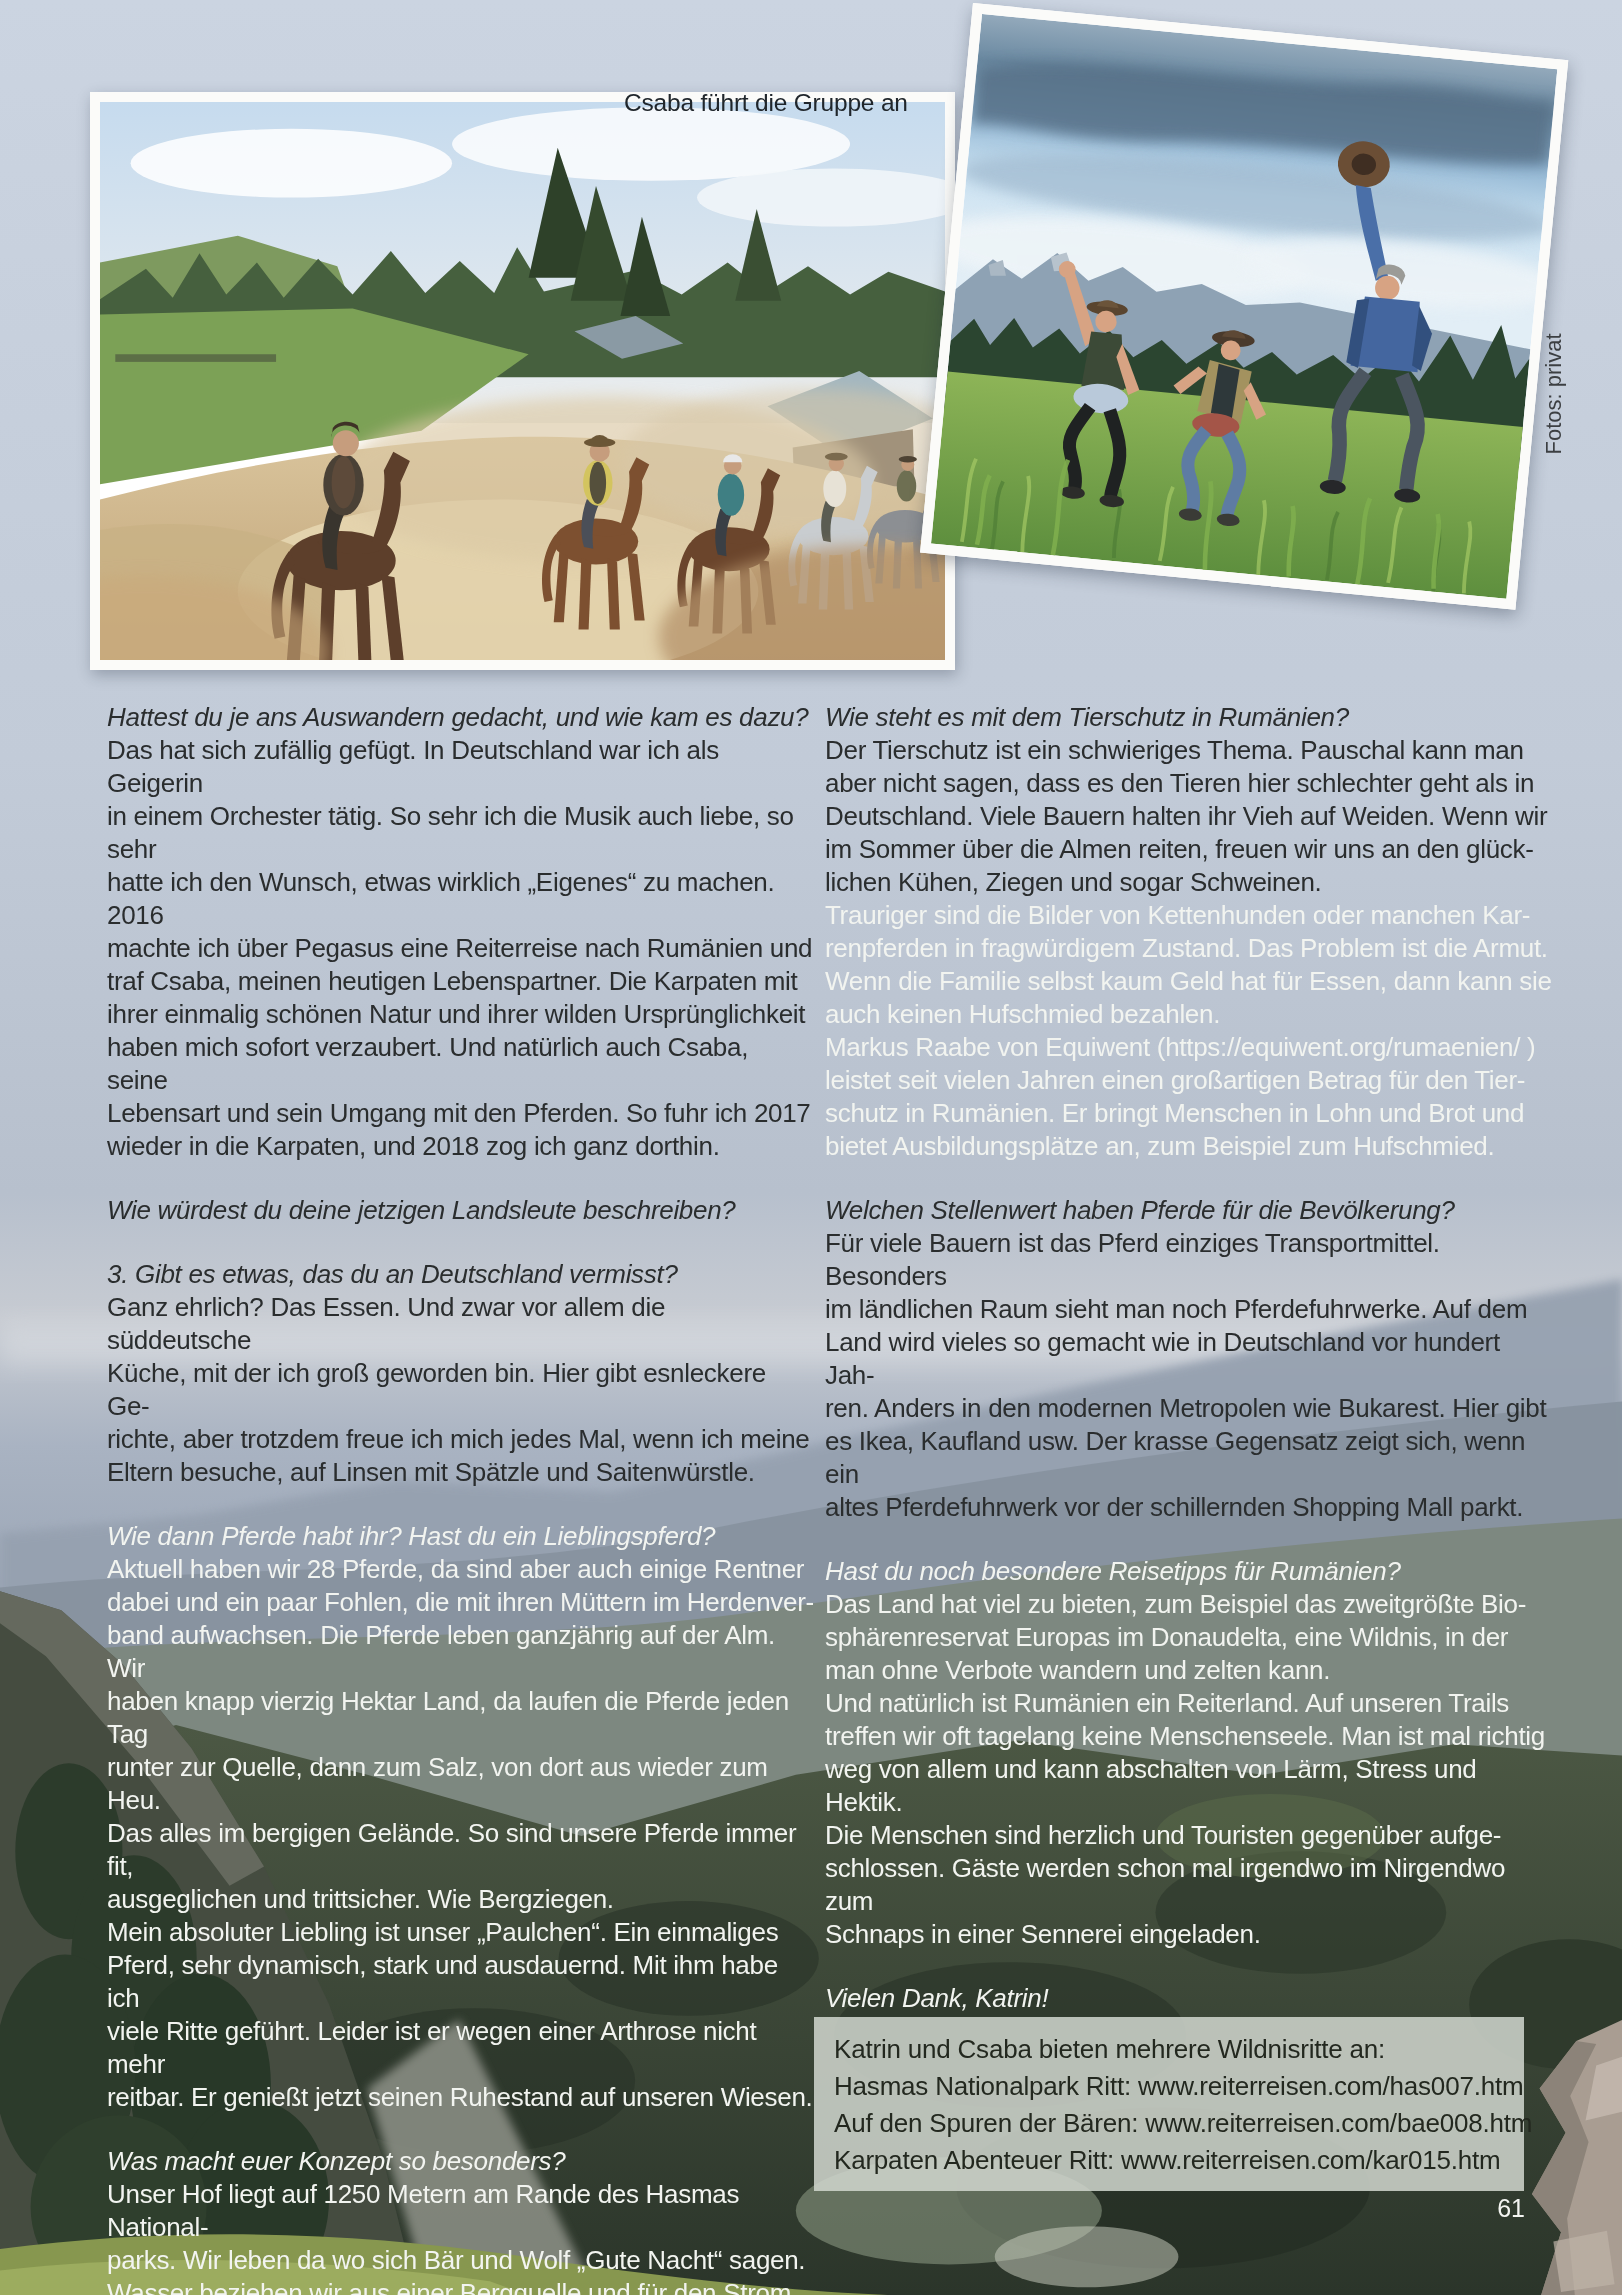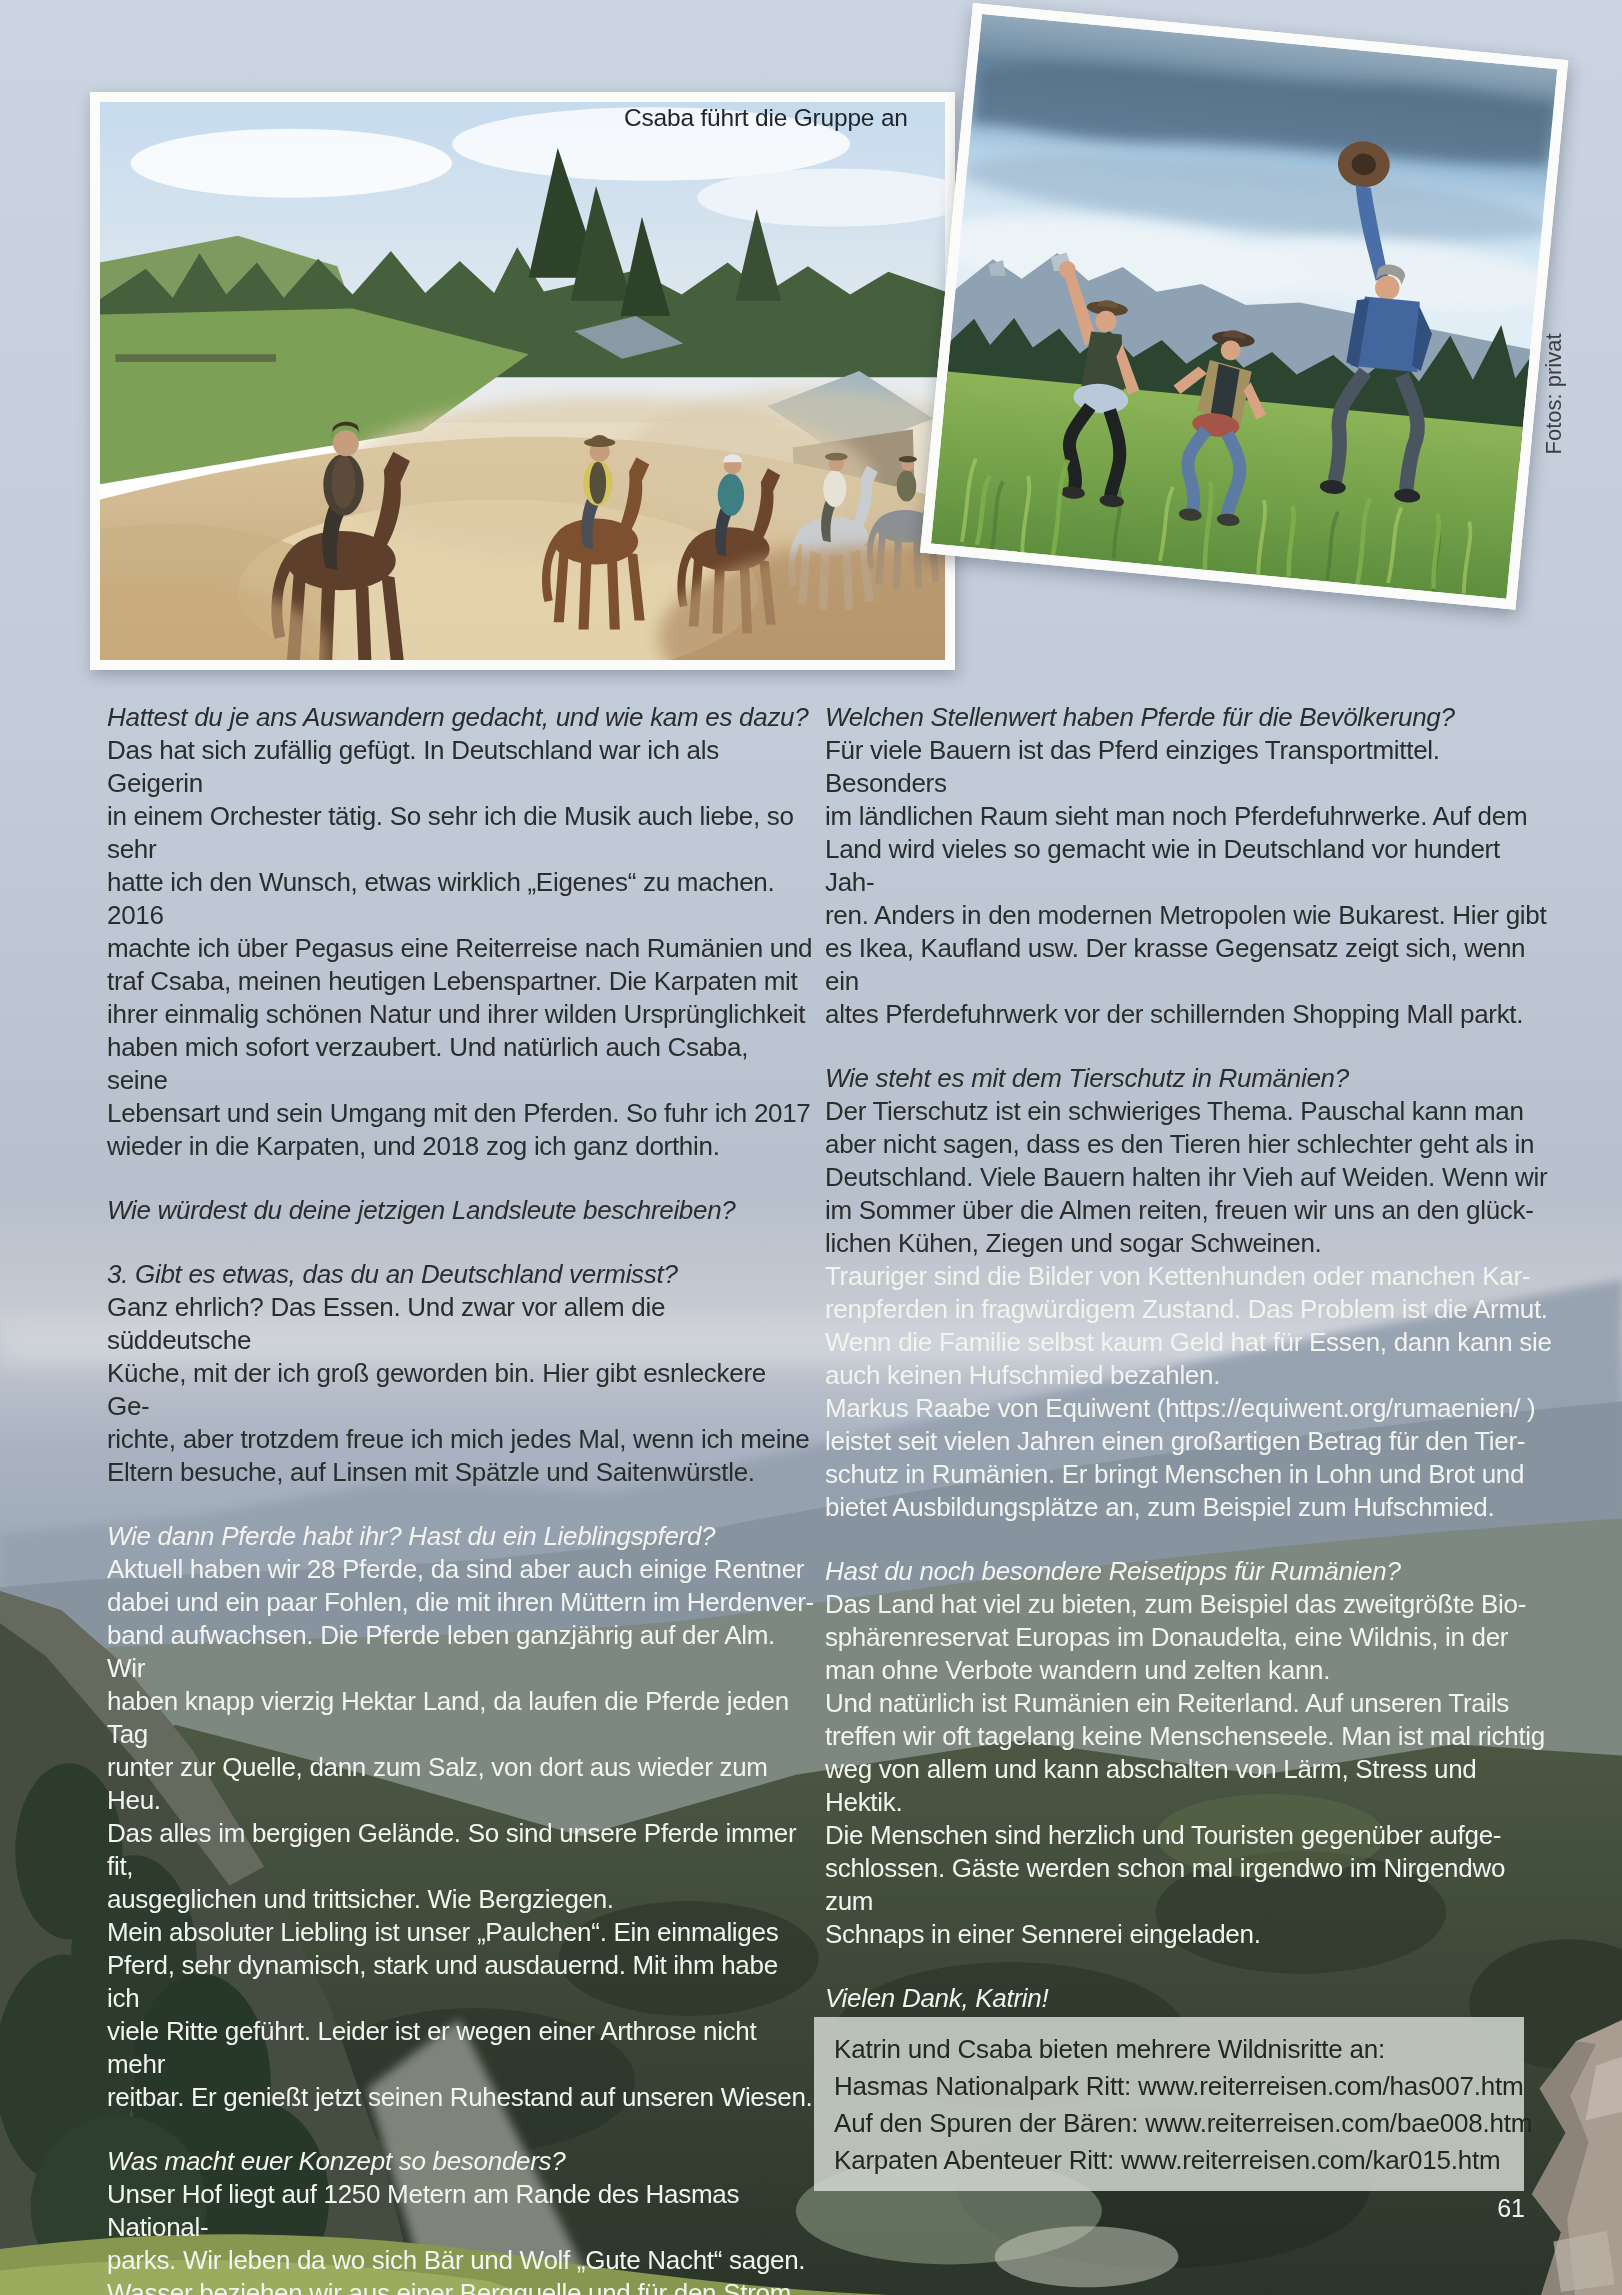--- a/index.html
+++ b/index.html
@@ -10,21 +10,21 @@
   
   .photo-frame{position:absolute;background:#fff;border:10px solid #fbfbf9;
                box-sizing:border-box;}
   .photo-left{left:90px;top:92px;width:865px;height:578px;
               box-shadow:1.5px 4.6px 13.8px rgba(25,35,55,.28);}
   .photo-right{left:973px;top:3.1px;width:598px;height:552px;
                transform:rotate(5.5deg);transform-origin:top left;
                box-shadow:1.5px 6.1px 17px rgba(25,35,55,.33);z-index:3;}
   .photo-frame svg{display:block;width:100%;height:100%;}
 
-  .caption{position:absolute;left:624px;top:104px;z-index:4;
+  .caption{position:absolute;left:624px;top:89px;z-index:4;
            font-size:24.5px;color:#20262b;letter-spacing:-0.2px;}
   .credit{position:absolute;left:1458px;top:381px;width:191px;z-index:4;
           transform:rotate(-90deg);font-size:22px;color:#3c3f42;text-align:center;}
 
   
   .col{position:absolute;top:701px;font-size:26px;line-height:33px;
        letter-spacing:-0.3px;color:#2a2d2e;z-index:2;}
   .col-left{left:107px;width:708px;}
   .col-right{left:825px;width:727px;}
   .col p{margin:0;white-space:pre-line;}
@@ -333,44 +333,44 @@
 Csaba selbst. Das Holz dafür holen wir mit Pferden aus dem
 Wald. Überhaupt machen wir vieles selbst. Wir haben Graurin-
 der, die sorgen dafür, dass unsere Tiefkühltruhe immer voll ist.
 Und meine Hühner liefern täglich frische Eier. Aber es gibt natür-
 lich auch Härten. Im Winter ist der Weg ins Tal und zurück oft</p>
     </div>
   </div>
 
   <div class="col col-right">
     <div class="block">
-      <p class="q">Welchen Stellenwert haben Pferde für die Bevölkerung?</p>
-      <p>Für viele Bauern ist das Pferd einziges Transportmittel. Besonders
-im ländlichen Raum sieht man noch Pferdefuhrwerke. Auf dem
-Land wird vieles so gemacht wie in Deutschland vor hundert Jah-
-ren. Anders in den modernen Metropolen wie Bukarest. Hier gibt
-es Ikea, Kaufland usw. Der krasse Gegensatz zeigt sich, wenn ein
-altes Pferdefuhrwerk vor der schillernden Shopping Mall parkt.</p>
-    </div>
-    <div class="block">
       <p class="q">Wie steht es mit dem Tierschutz in Rumänien?</p>
       <p>Der Tierschutz ist ein schwieriges Thema. Pauschal kann man
 aber nicht sagen, dass es den Tieren hier schlechter geht als in
 Deutschland. Viele Bauern halten ihr Vieh auf Weiden. Wenn wir
 im Sommer über die Almen reiten, freuen wir uns an den glück-
 lichen Kühen, Ziegen und sogar Schweinen.</p>
       <p class="white">Trauriger sind die Bilder von Kettenhunden oder manchen Kar-
 renpferden in fragwürdigem Zustand. Das Problem ist die Armut.
 Wenn die Familie selbst kaum Geld hat für Essen, dann kann sie
 auch keinen Hufschmied bezahlen.
 Markus Raabe von Equiwent (https://equiwent.org/rumaenien/ )
 leistet seit vielen Jahren einen großartigen Betrag für den Tier-
 schutz in Rumänien. Er bringt Menschen in Lohn und Brot und
 bietet Ausbildungsplätze an, zum Beispiel zum Hufschmied.</p>
     </div>
+    <div class="block">
+      <p class="q">Welchen Stellenwert haben Pferde für die Bevölkerung?</p>
+      <p>Für viele Bauern ist das Pferd einziges Transportmittel. Besonders
+im ländlichen Raum sieht man noch Pferdefuhrwerke. Auf dem
+Land wird vieles so gemacht wie in Deutschland vor hundert Jah-
+ren. Anders in den modernen Metropolen wie Bukarest. Hier gibt
+es Ikea, Kaufland usw. Der krasse Gegensatz zeigt sich, wenn ein
+altes Pferdefuhrwerk vor der schillernden Shopping Mall parkt.</p>
+    </div>
     <div class="block white">
       <p class="q">Hast du noch besondere Reisetipps für Rumänien?</p>
       <p>Das Land hat viel zu bieten, zum Beispiel das zweitgrößte Bio-
 sphärenreservat Europas im Donaudelta, eine Wildnis, in der
 man ohne Verbote wandern und zelten kann.
 Und natürlich ist Rumänien ein Reiterland. Auf unseren Trails
 treffen wir oft tagelang keine Menschenseele. Man ist mal richtig
 weg von allem und kann abschalten von Lärm, Stress und Hektik.
 Die Menschen sind herzlich und Touristen gegenüber aufge-
 schlossen. Gäste werden schon mal irgendwo im Nirgendwo zum

